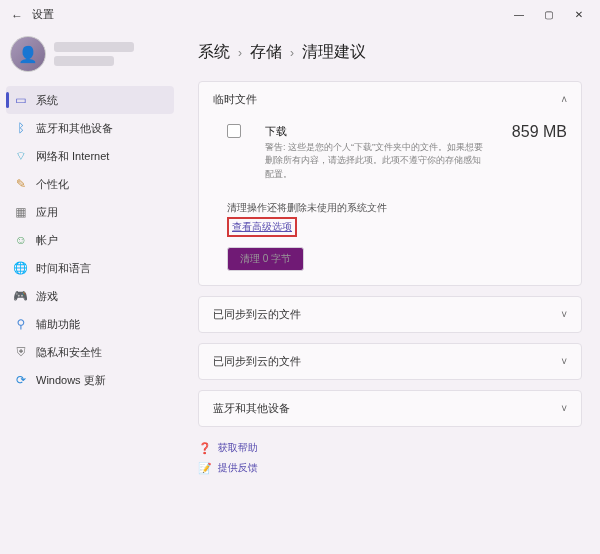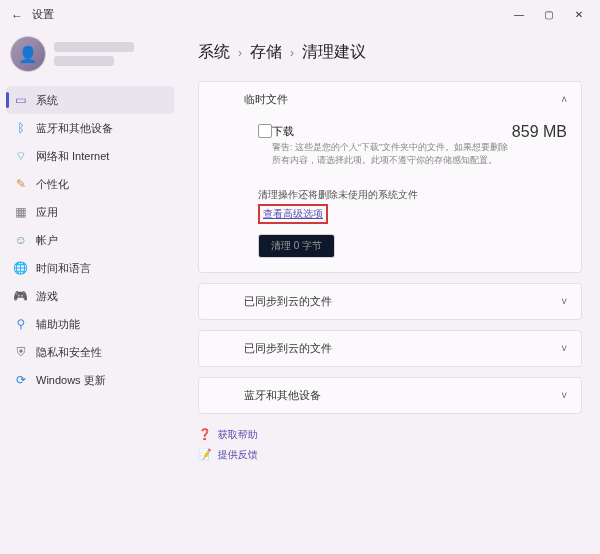--- a/index.html
+++ b/index.html
@@ -22,33 +22,33 @@
 .nav { list-style:none; margin-top:4px; }
 .nav li { display:flex; align-items:center; gap:8px; height:28px; padding:0 8px; border-radius:4px; font-size:11px; color:#333; position:relative; }
 .nav li.selected { background:#e9e4ee; }
 .nav li.selected::before { content:""; position:absolute; left:0; top:6px; bottom:6px; width:3px; background:#4a55c9; border-radius:2px; }
 .nav .nicon { width:14px; height:14px; display:flex; align-items:center; justify-content:center; font-size:12px; }
 .main { flex:1; padding: 6px 18px 12px 18px; overflow-y:auto; }
 .breadcrumb { display:flex; align-items:center; gap:8px; font-size:16px; color:#222; margin:8px 0 18px 0; }
 .breadcrumb .crumb { cursor:pointer; }
 .breadcrumb .sep { color:#888; font-size:12px; }
 .breadcrumb .current { font-weight:400; }
-.card { background:#fbf9fb; border:1px solid #e3dfe6; border-radius:4px; margin-bottom:10px;padding-left:31px; }
+.card { background:#fbf9fb; border:1px solid #e3dfe6; border-radius:4px; margin-bottom:10px; }
 .card-header { display:flex; align-items:center; justify-content:space-between; padding:10px 14px; font-size:11px; color:#333; }
 .chev { font-size:10px; color:#666; }
 .card-body { padding: 6px 14px 14px 28px; font-size:10px; color:#555; }
-.dl-row { display:flex; align-items:flex-start; gap:0; }
+.dl-row { display:flex; align-items:flex-start; gap:24px; }
 .chk { width:14px; height:14px; border:1px solid #999; border-radius:2px; margin-top:1px; flex-shrink:0; background:#fff; }
 .dl-text { flex:1; line-height:1.5; }
 .dl-title { font-size:11px; color:#222; }
 .dl-desc { font-size:9px; color:#888; margin-top:1px; }
 .dl-size { font-size:16px; color:#333; white-space:nowrap; }
 .link-row { margin-top:20px; font-size:10px; color:#555; }
 .advlink { display:inline-block; color:#5a4fb0; text-decoration:underline; border:2px solid #d23a3a; padding:1px 3px; margin-top:2px; }
-.clean-btn { display:inline-block; margin-top:10px; border:1px solid #d6d1da; border-radius:3px; padding:4px 12px; font-size:10px; color:#999; background:#0f172a; }
+.clean-btn { display:inline-block; margin-top:10px; border:1px solid #d6d1da; border-radius:3px; padding:4px 12px; font-size:10px; color:#999; background:#701a75; }
 .footer-links { margin-top:14px; display:flex; flex-direction:column; gap:6px; font-size:10px; color:#5a4fb0; }
 .footer-links .fl { display:flex; align-items:center; gap:6px; }
 .footer-links .flicon { color:#777; font-size:11px; }
 </style>
 </head>
 <body>
 
 <div class="window">
   <div class="titlebar">
     <div class="back-btn">←</div>

